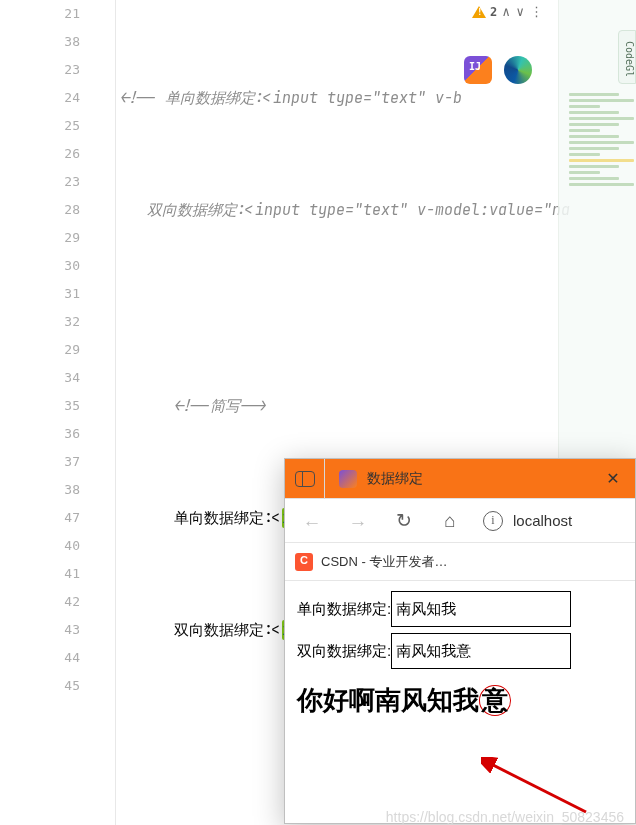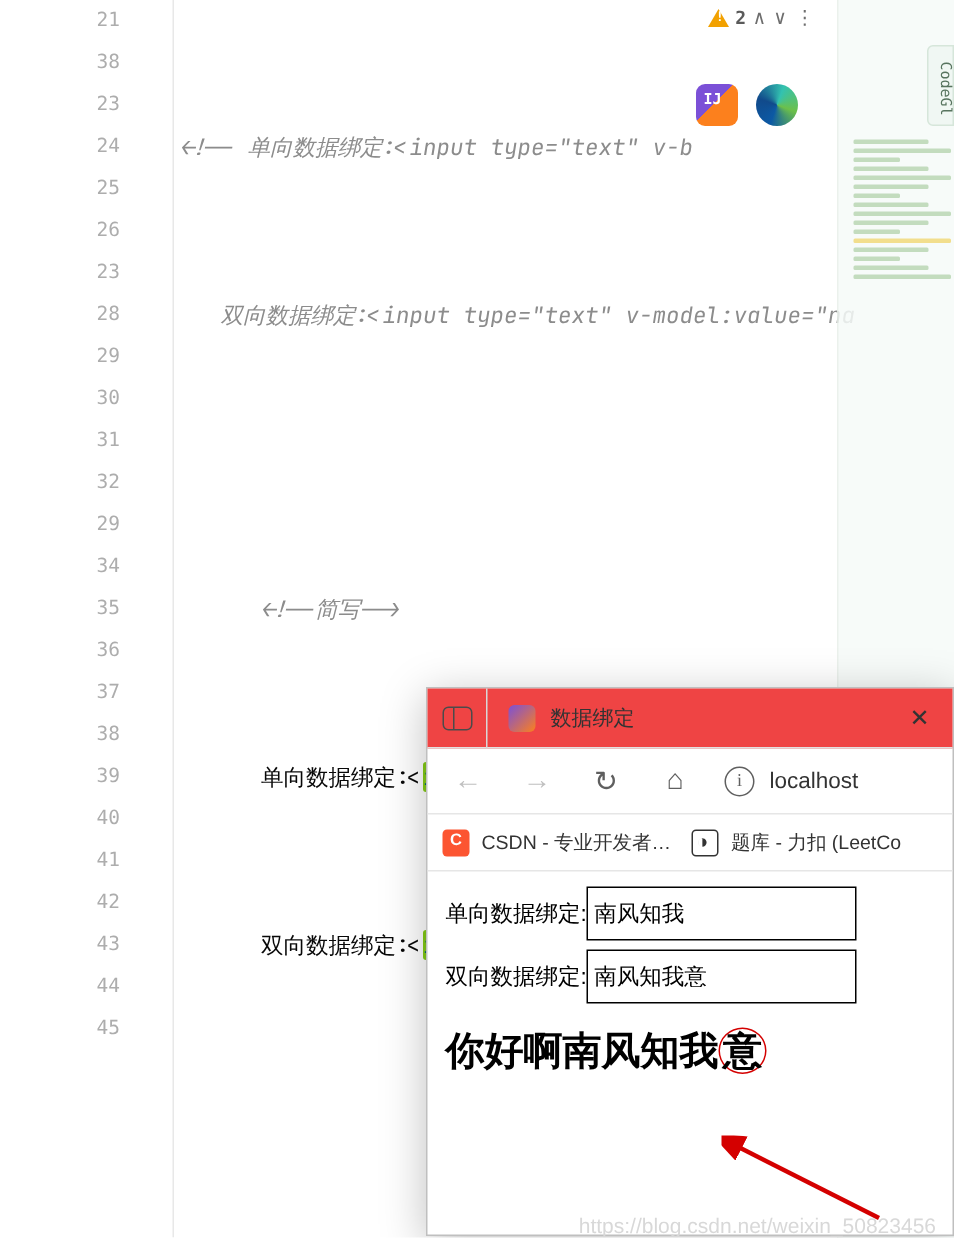--- a/index.html
+++ b/index.html
@@ -133,21 +133,21 @@
       width: 352px; height: 366px;
       background: #fff;
       border: 1px solid #bfbfbf;
       box-shadow: 0 6px 28px rgba(0,0,0,.25);
       z-index: 20;
       font-family: "Microsoft YaHei", sans-serif;
     }
     .bw-tabrow {
       display: flex; align-items: center;
       height: 40px;
-      background: #ef4444;
+      background: #f97316;
       border-bottom: 1px solid #e1e1e1;
     }
     .bw-panelbtn {
       width: 40px; height: 40px;
       display:flex; align-items:center; justify-content:center;
       border-right: 1px solid #d8d8d8;
     }
     .panel-ico {
       width: 20px; height: 16px;
       border: 1.5px solid #4b4b4b;
@@ -262,21 +262,21 @@
     <div class="ln">29</div>
     <div class="ln">30</div>
     <div class="ln">31</div>
     <div class="ln">32</div>
     <div class="ln">29</div>
     <div class="ln">34</div>
     <div class="ln">35</div>
     <div class="ln">36</div>
     <div class="ln">37</div>
     <div class="ln">38</div>
-    <div class="ln">39</div>
+    <div class="ln">47</div>
     <div class="ln">40</div>
     <div class="ln">41</div>
     <div class="ln">42</div>
     <div class="ln">43</div>
     <div class="ln">44</div>
     <div class="ln">45</div>
   </div>
   <div class="fold-col"></div>
 
   <div class="code-area">
@@ -381,24 +381,20 @@
     <div class="nav-omnibox">
       <span class="info-circ">i</span>
       <span class="omni-text">localhost</span>
     </div>
   </div>
   <div class="bw-bookmarks">
     <div class="bm-item">
       <span class="bm-favico fav-csdn"></span>
       <span>CSDN - 专业开发者…</span>
     </div>
-    <div class="bm-item">
-      <span class="bm-favico fav-lc"></span>
-      <span>题库 - 力扣 (LeetCo</span>
-    </div>
   </div>
   <div class="bw-content" style="position:relative">
     <div class="form-row">
       <span class="form-label">单向数据绑定:</span>
       <input class="tx-input" value="南风知我" style="">
     </div>
     <div class="form-row">
       <span class="form-label">双向数据绑定:</span>
       <input class="tx-input" value="南风知我意" style="">
     </div>

